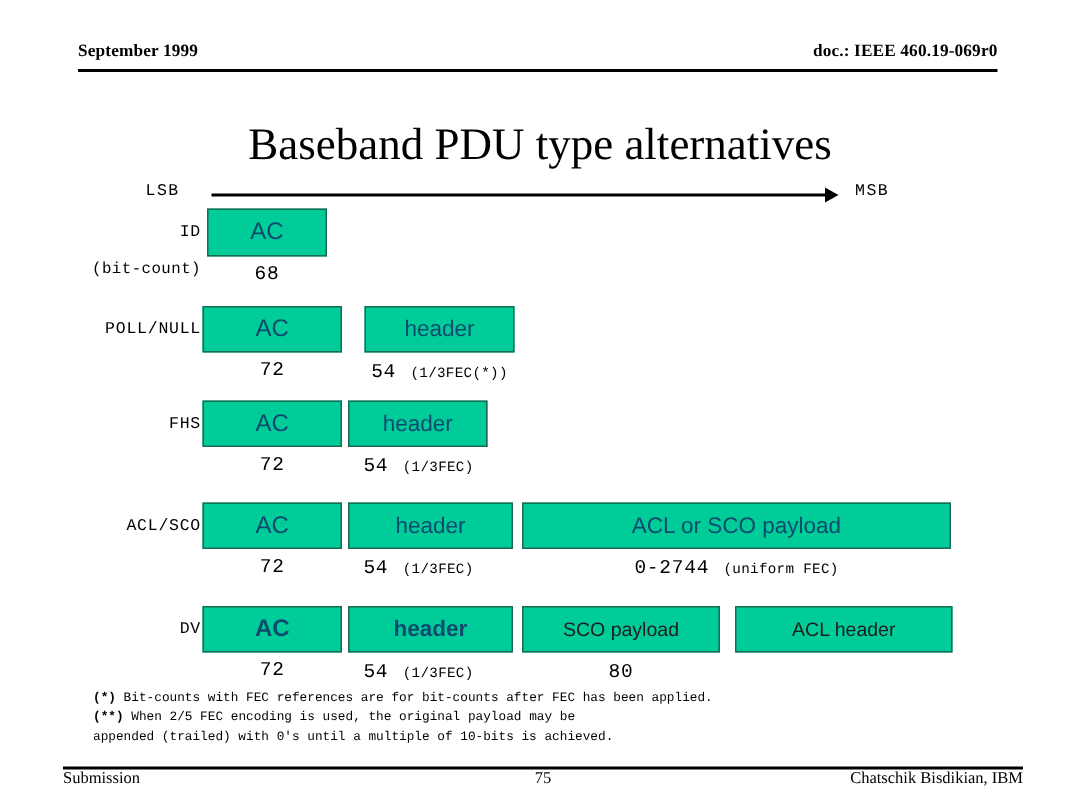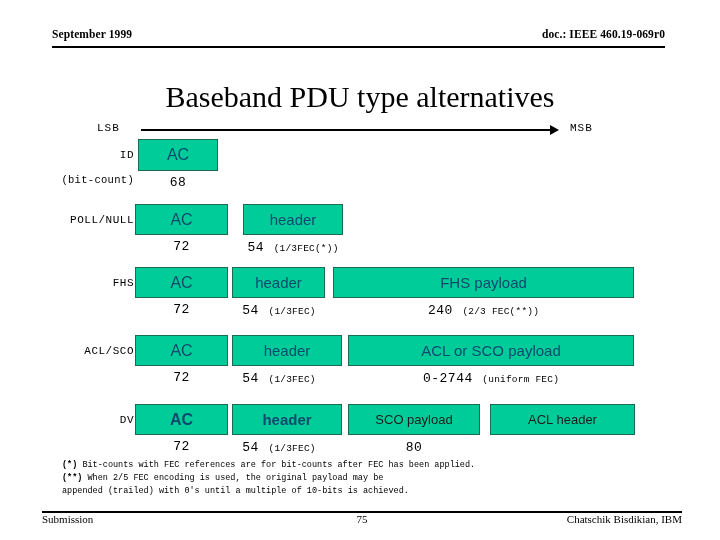--- a/index.html
+++ b/index.html
@@ -146,25 +146,20 @@
     <div class="cnt" style="left:135px;top:300px;width:93px;">
       <span class="num">72</span>
     </div>
 
     <div class="box sz-md" style="left:232px;top:267px;width:93px;height:31px;">header</div>
     <div class="cnt" style="left:220px;top:301px;width:118px;">
       <span class="num">54</span>
       <span class="fec">(1/3FEC)</span>
     </div>
 
-    <div class="box sz-md" style="left:333px;top:267px;width:301px;height:31px;">FHS payload</div>
-    <div class="cnt" style="left:333px;top:301px;width:301px;">
-      <span class="num">240</span>
-      <span class="fec">(2/3 FEC(**))</span>
-    </div>
 
     <div class="rowlabel" style="left:22px;top:345px;width:112px;">ACL/SCO</div>
 
     <div class="box sz-lg" style="left:135px;top:335px;width:93px;height:31px;">AC</div>
     <div class="cnt" style="left:135px;top:368px;width:93px;">
       <span class="num">72</span>
     </div>
 
     <div class="box sz-md" style="left:232px;top:335px;width:110px;height:31px;">header</div>
     <div class="cnt" style="left:220px;top:369px;width:118px;">

